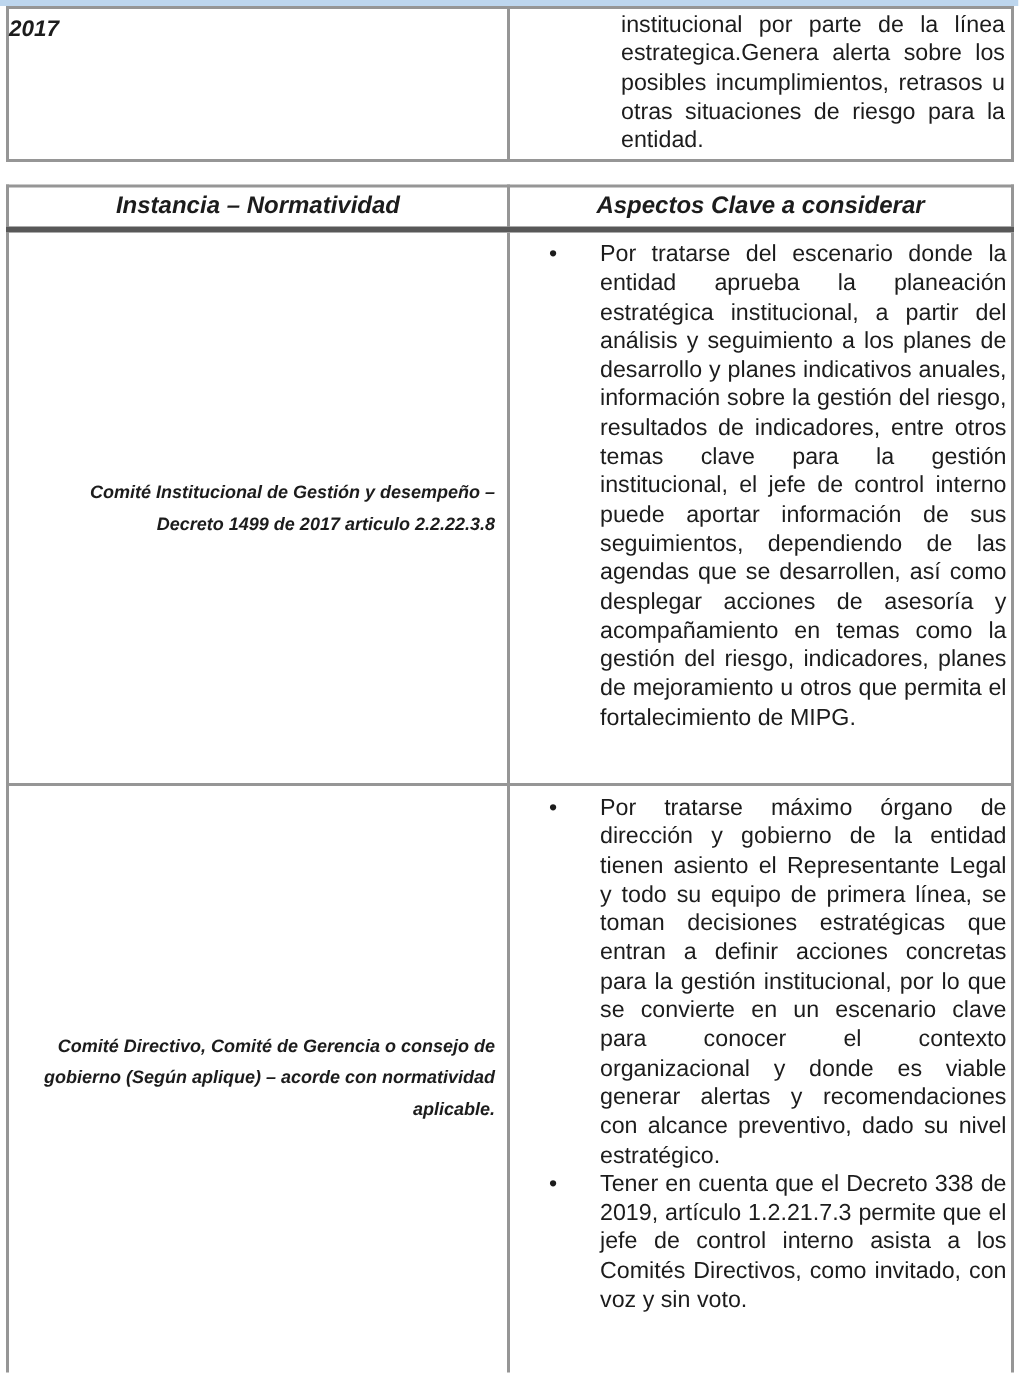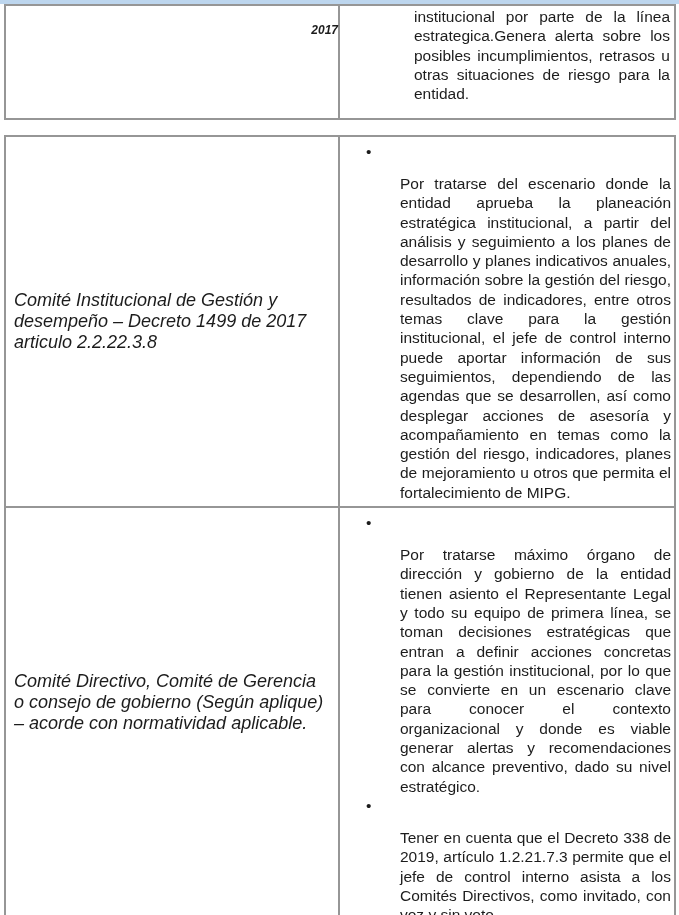--- a/index.html
+++ b/index.html
@@ -36,25 +36,25 @@
     border: 2px solid #969696;
     vertical-align: top;
     padding: 0;
   }
   col.left-col  { width: 334px; }
   col.right-col { width: 336px; }
 
   
   .t1 td { height: 95px; }
   .t1 .c-left {
-    text-align: right;
+    text-align: left;
     font-weight: bold;
     font-style: italic;
-    font-size: 12px;
-    padding-top: 17px;
+    font-size: 15px;
+    padding-top: 5px;
   }
   .t1 .c-right {
     padding: 1px 4px 0 74px;
   }
   .just {
     text-align: justify;
     font-size: 15.5px;
     line-height: 19.3px;
   }
 
@@ -66,43 +66,42 @@
     text-align: center;
     vertical-align: middle;
     font-weight: bold;
     font-style: italic;
     font-size: 16px;
   }
   .t2 .row1 td { height: 358px; }
   .t2 .row2 td { height: 388px; }
   .t2 .inst {
     vertical-align: middle;
-    text-align: left;
-    font-weight: normal;
+    text-align: right;
+    font-weight: bold;
     font-style: italic;
-    font-size: 18px;
+    font-size: 12px;
     line-height: 21px;
     padding: 0 8px;
   }
   .t2 .row2 .inst { padding-bottom: 48px; }
   .t2 .asp { padding: 5px 3px 4px 0; }
   .bullet { display: flex; }
   .bullet .dot {
     flex: 0 0 60px;
     box-sizing: border-box;
     padding-left: 26px;
     font-size: 15.5px;
     line-height: 19.3px;
   }
   .bullet .btxt {
     flex: 1 1 auto;
     text-align: justify;
     font-size: 15.5px;
     line-height: 19.3px;
-    margin-top: 32px;
   }
 </style>
 </head>
 <body>
 
 <div class="strip"></div>
 
 <div class="doc">
 
   <table class="t1">
@@ -121,20 +120,24 @@
     </tr>
   </tbody>
     </table>
 
   <table class="t2">
     <colgroup>
         <col class="left-col">
         <col class="right-col">
       </colgroup>
     <tbody>
+        <tr class="hdr">
+      <td>Instancia – Normatividad</td>
+      <td>Aspectos Clave a considerar</td>
+    </tr>
 
     <tr class="row1">
       <td class="inst">
         <span>Comité Institucional de Gestión y desempeño – Decreto 1499 de 2017 articulo 2.2.22.3.8</span>
       </td>
       <td class="asp">
         <div class="bullet">
           <span class="dot">•</span>
           <span class="btxt">Por tratarse del escenario donde la entidad aprueba la planeación estratégica institucional, a partir del análisis y seguimiento a los planes de desarrollo y planes indicativos anuales, información sobre la gestión del riesgo, resultados de indicadores, entre otros temas clave para la gestión institucional, el jefe de control interno puede aportar información de sus seguimientos, dependiendo de las agendas que se desarrollen, así como desplegar acciones de asesoría y acompañamiento en temas como la gestión del riesgo, indicadores, planes de mejoramiento u otros que permita el fortalecimiento de MIPG.</span>
         </div>

